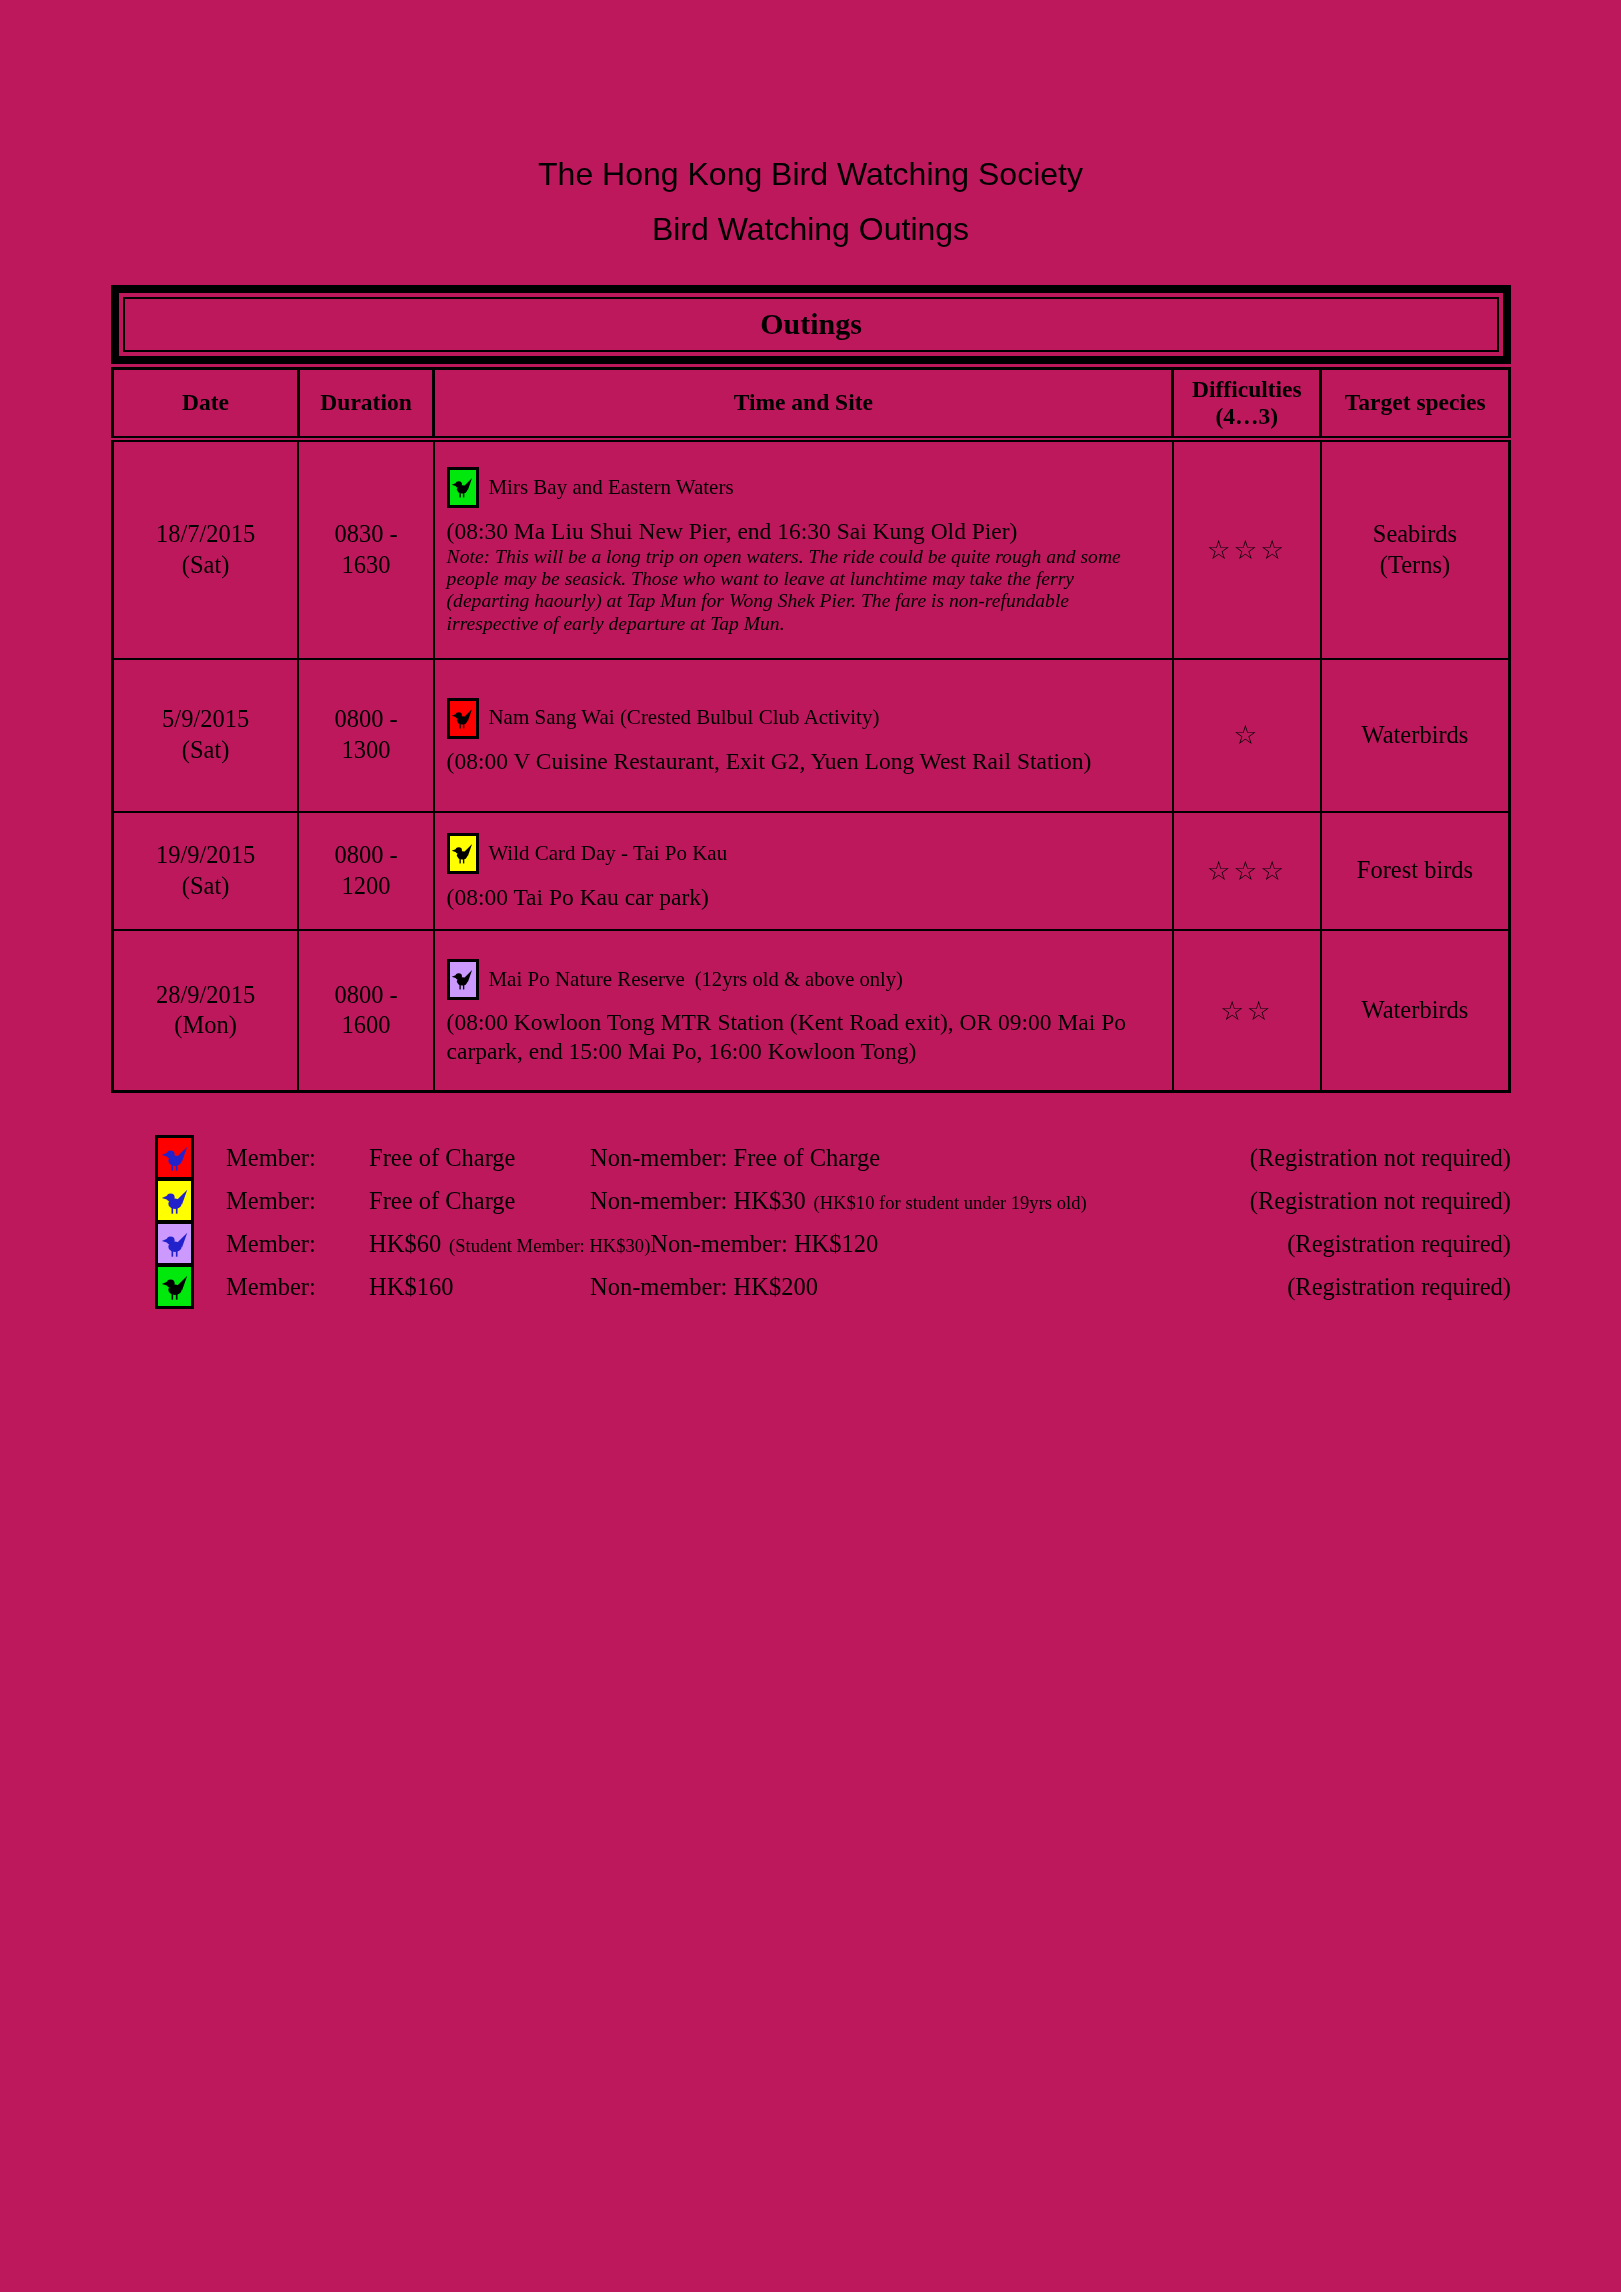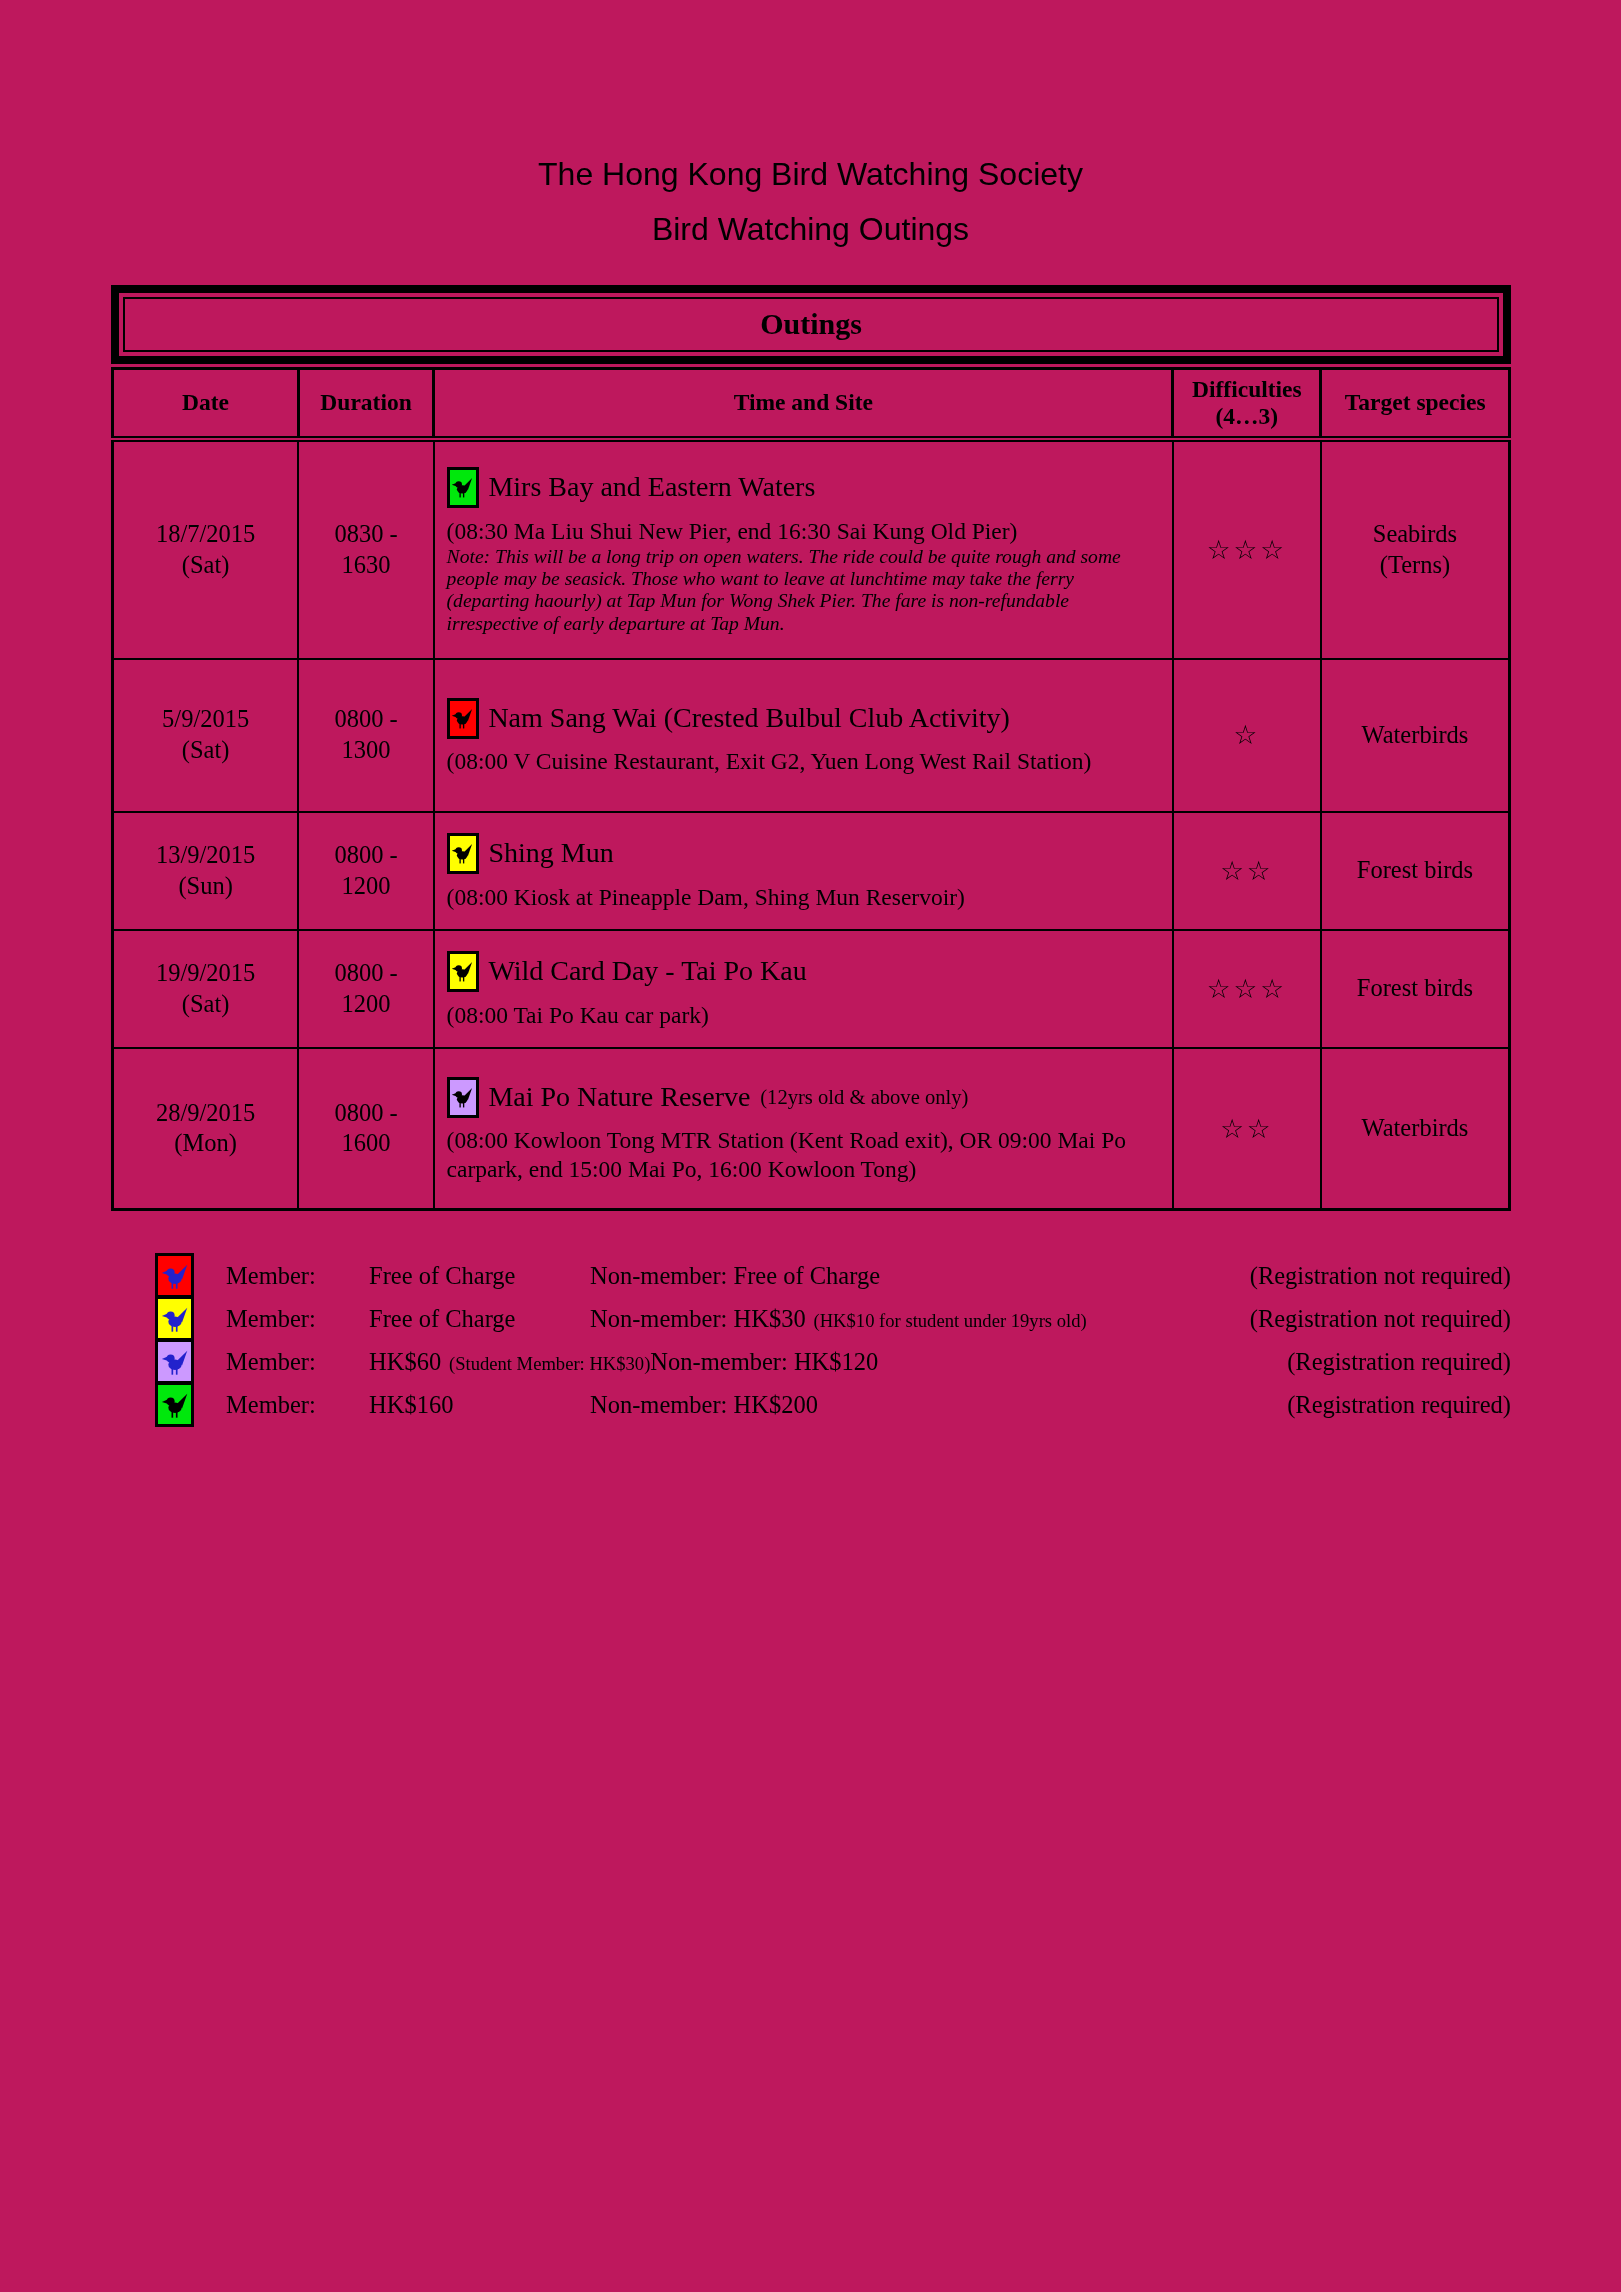--- a/index.html
+++ b/index.html
@@ -83,21 +83,21 @@
     padding: 8.8px 13.7px 5.9px 11.8px;
   }
   td.stars {
     font-family: "DejaVu Sans", sans-serif;
     font-size: 26.5px;
     letter-spacing: 2.9px;
     white-space: nowrap;
   }
 
   .site-title-row { display: flex; align-items: center; gap: 9.8px; }
-  .site-title { font-size: 28px; line-height: 1.1; }
+  .site-title { font-size: 21px; line-height: 1.1; }
   .site-title-small { font-size: 20.6px; }
   .site-title-small:empty { display: none; }
   .site-detail { font-size: 23.5px; margin-top: 8.8px; line-height: 1.2; }
   .site-note {
     font-size: 19.6px;
     font-style: italic;
     margin-top: 1px;
     line-height: 1.13;
   }
   .site-note:empty { display: none; }
@@ -221,41 +221,20 @@
               <span class="site-title">Nam Sang Wai (Crested Bulbul Club Activity)</span>
 
             </div>
             <div class="site-detail">(08:00 V Cuisine Restaurant, Exit G2, Yuen Long West Rail Station)</div>
 
           </td>
           <td class="c-center stars">☆</td>
           <td class="c-center">Waterbirds</td>
         </tr>
 
-        <tr class="r2">
-          <td class="c-center">13/9/2015
-(Sun)</td>
-          <td class="c-center">0800 -
-1200</td>
-          <td class="c-site">
-            <div class="site-title-row">
-              <span class="bird-box t-icon" style="background-color: rgb(255, 255, 0); color: rgb(0, 0, 0);">
-                  <svg class="bird-svg" viewBox="0 0 32 32">
-                    <use href="#bird-shape"></use>
-                  </svg>
-                </span>
-              <span class="site-title">Shing Mun</span>
-
-            </div>
-            <div class="site-detail">(08:00 Kiosk at Pineapple Dam, Shing Mun Reservoir)</div>
-
-          </td>
-          <td class="c-center stars">☆☆</td>
-          <td class="c-center">Forest birds</td>
-        </tr>
 
         <tr class="r3">
           <td class="c-center">19/9/2015
 (Sat)</td>
           <td class="c-center">0800 -
 1200</td>
           <td class="c-site">
             <div class="site-title-row">
               <span class="bird-box t-icon" style="background-color: rgb(255, 255, 0); color: rgb(0, 0, 0);">
                   <svg class="bird-svg" viewBox="0 0 32 32">

